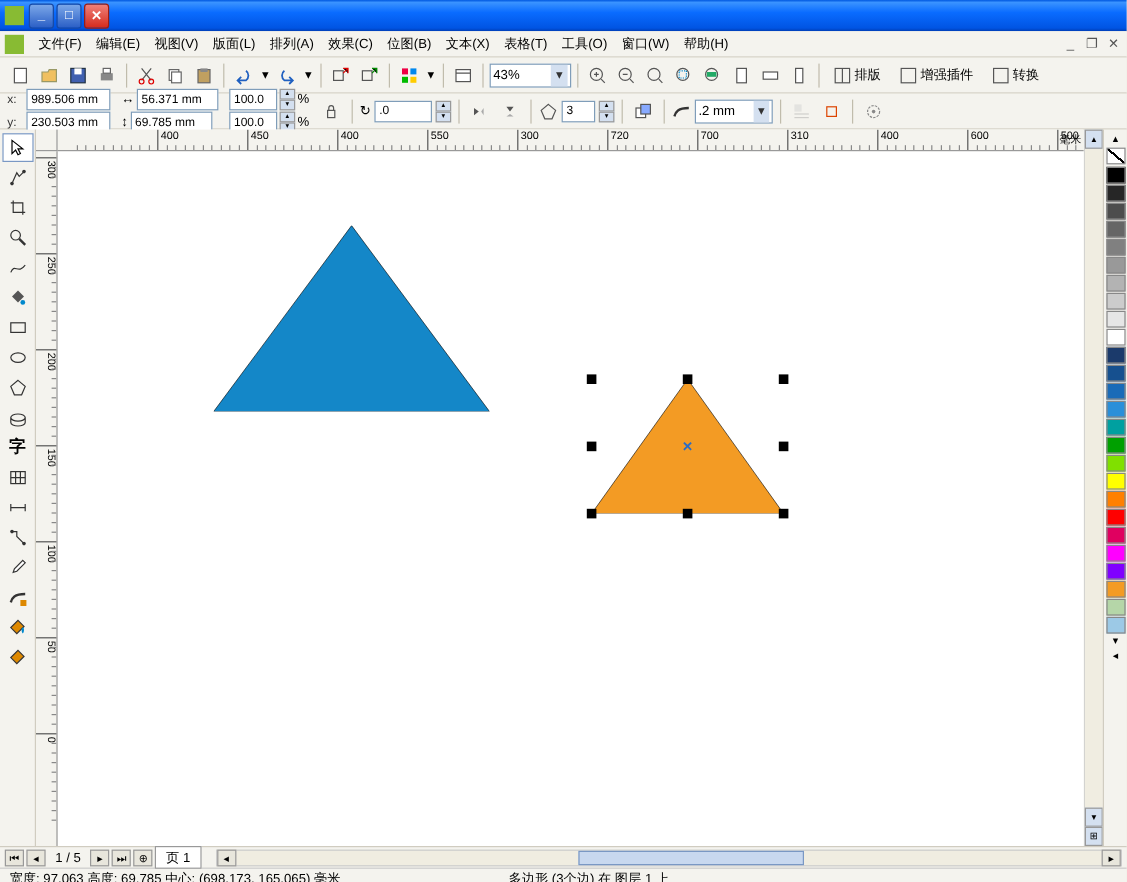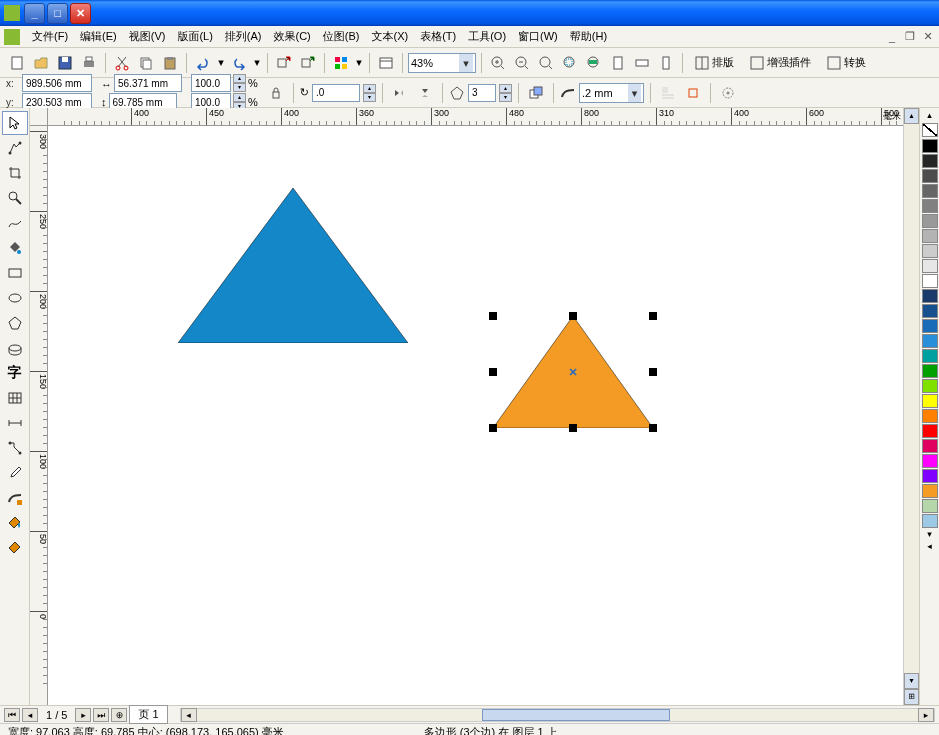--- a/index.html
+++ b/index.html
@@ -517,51 +517,51 @@
         <div class="tick-major" style="left: 233px;">400</div>
         <div class="tick-minor" style="left: 240.5px;"></div>
         <div class="tick-minor" style="left: 248px;"></div>
         <div class="tick-minor" style="left: 255.5px;"></div>
         <div class="tick-minor" style="left: 263px;"></div>
         <div class="tick-minor" style="left: 270.5px;"></div>
         <div class="tick-minor" style="left: 278px;"></div>
         <div class="tick-minor" style="left: 285.5px;"></div>
         <div class="tick-minor" style="left: 293px;"></div>
         <div class="tick-minor" style="left: 300.5px;"></div>
-        <div class="tick-major" style="left: 308px;">360</div>
+        <div class="tick-major" style="left: 308px;">550</div>
         <div class="tick-minor" style="left: 315.5px;"></div>
         <div class="tick-minor" style="left: 323px;"></div>
         <div class="tick-minor" style="left: 330.5px;"></div>
         <div class="tick-minor" style="left: 338px;"></div>
         <div class="tick-minor" style="left: 345.5px;"></div>
         <div class="tick-minor" style="left: 353px;"></div>
         <div class="tick-minor" style="left: 360.5px;"></div>
         <div class="tick-minor" style="left: 368px;"></div>
         <div class="tick-minor" style="left: 375.5px;"></div>
         <div class="tick-major" style="left: 383px;">300</div>
         <div class="tick-minor" style="left: 390.5px;"></div>
         <div class="tick-minor" style="left: 398px;"></div>
         <div class="tick-minor" style="left: 405.5px;"></div>
         <div class="tick-minor" style="left: 413px;"></div>
         <div class="tick-minor" style="left: 420.5px;"></div>
         <div class="tick-minor" style="left: 428px;"></div>
         <div class="tick-minor" style="left: 435.5px;"></div>
         <div class="tick-minor" style="left: 443px;"></div>
         <div class="tick-minor" style="left: 450.5px;"></div>
-        <div class="tick-major" style="left: 458px;">480</div>
+        <div class="tick-major" style="left: 458px;">720</div>
         <div class="tick-minor" style="left: 465.5px;"></div>
         <div class="tick-minor" style="left: 473px;"></div>
         <div class="tick-minor" style="left: 480.5px;"></div>
         <div class="tick-minor" style="left: 488px;"></div>
         <div class="tick-minor" style="left: 495.5px;"></div>
         <div class="tick-minor" style="left: 503px;"></div>
         <div class="tick-minor" style="left: 510.5px;"></div>
         <div class="tick-minor" style="left: 518px;"></div>
         <div class="tick-minor" style="left: 525.5px;"></div>
-        <div class="tick-major" style="left: 533px;">800</div>
+        <div class="tick-major" style="left: 533px;">700</div>
         <div class="tick-minor" style="left: 540.5px;"></div>
         <div class="tick-minor" style="left: 548px;"></div>
         <div class="tick-minor" style="left: 555.5px;"></div>
         <div class="tick-minor" style="left: 563px;"></div>
         <div class="tick-minor" style="left: 570.5px;"></div>
         <div class="tick-minor" style="left: 578px;"></div>
         <div class="tick-minor" style="left: 585.5px;"></div>
         <div class="tick-minor" style="left: 593px;"></div>
         <div class="tick-minor" style="left: 600.5px;"></div>
         <div class="tick-major" style="left: 608px;">310</div>

